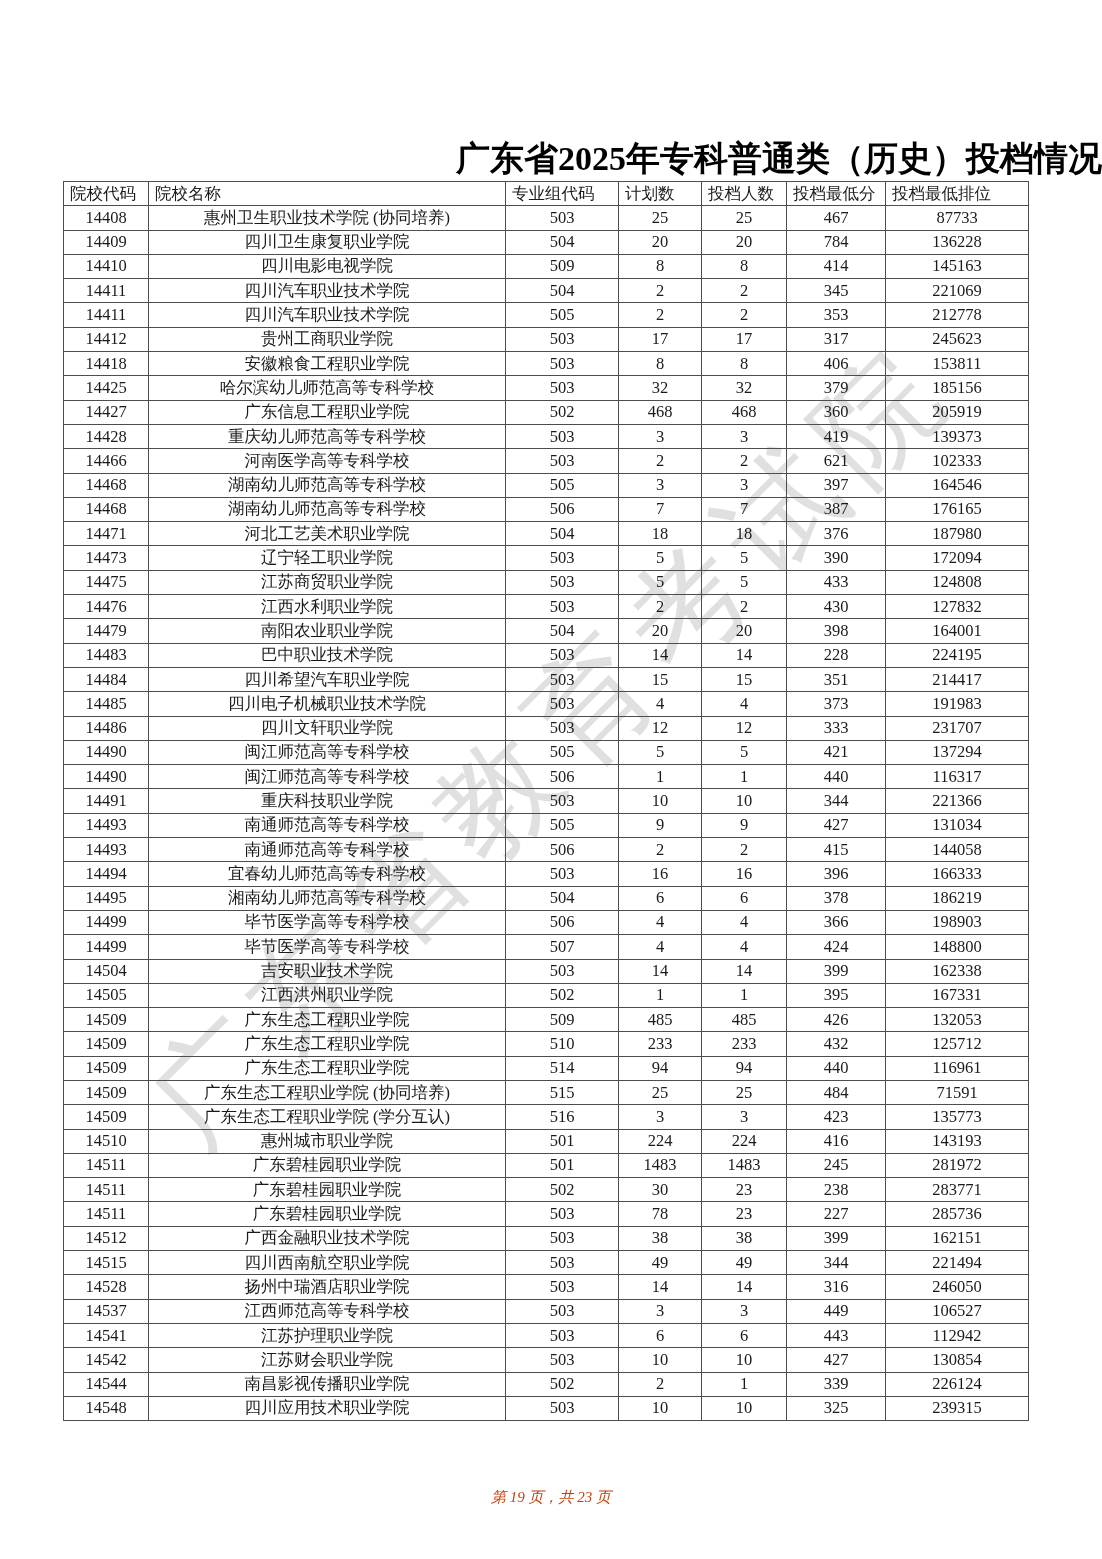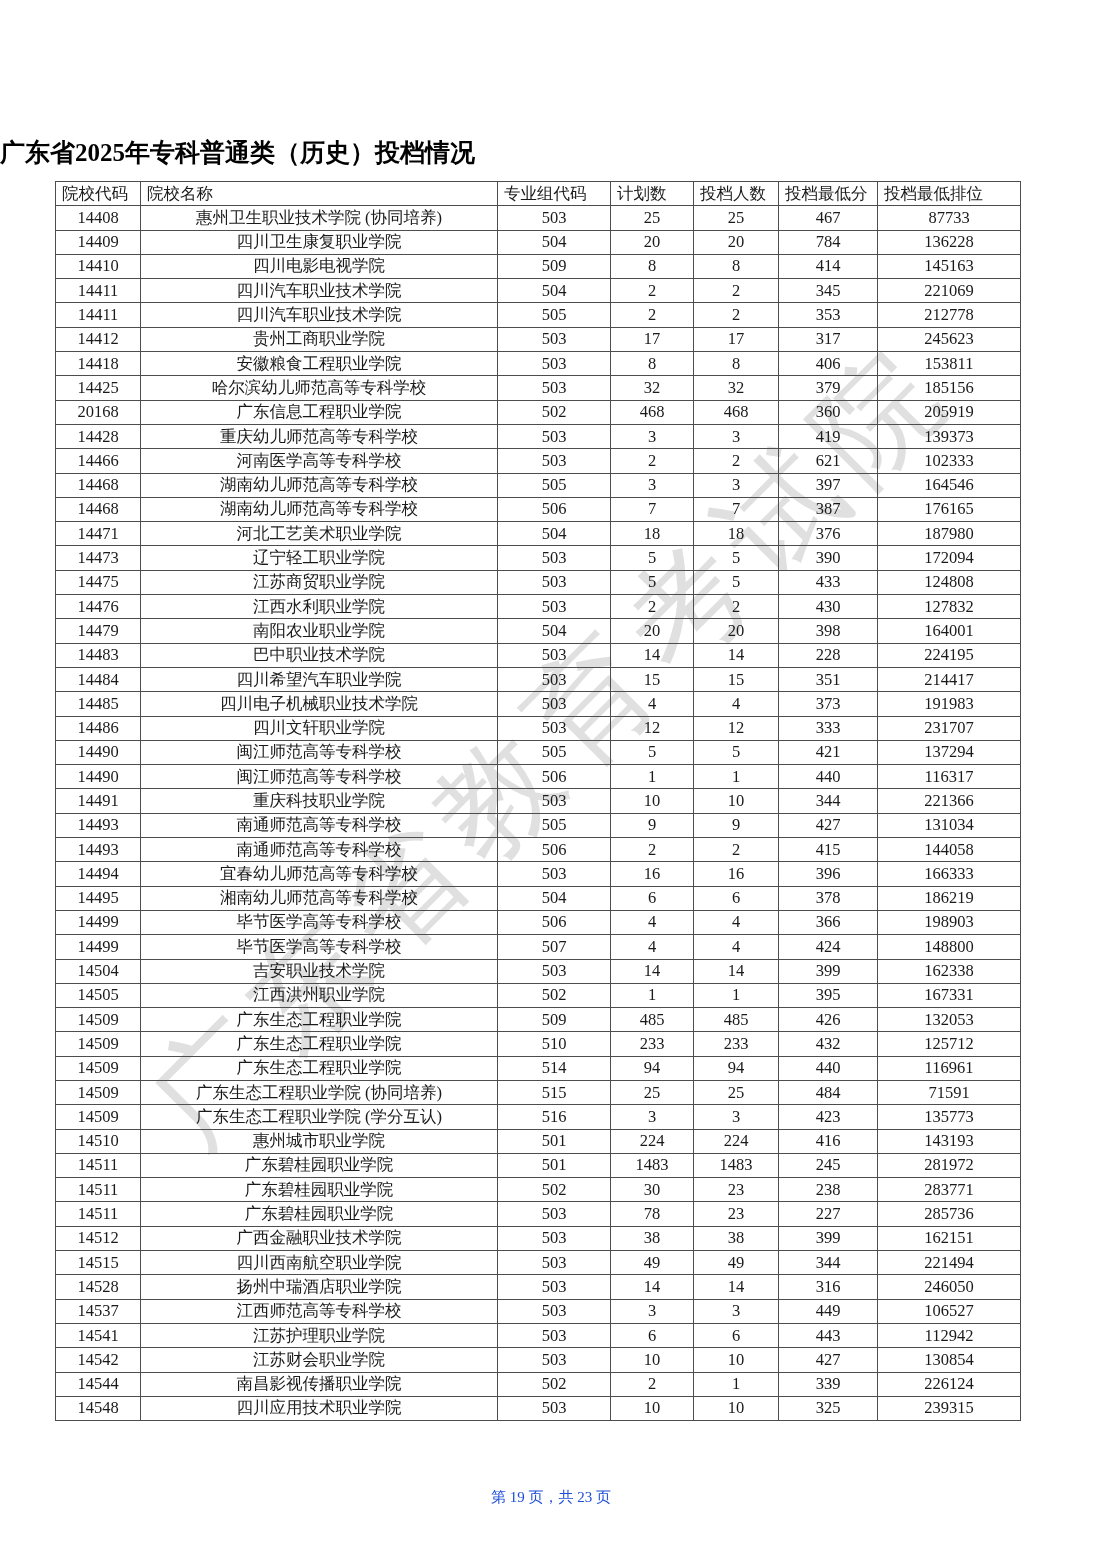--- a/index.html
+++ b/index.html
@@ -34,30 +34,30 @@
     z-index: 0;
     pointer-events: none;
     font-weight: normal;
   }
   .title {
     position: absolute;
     top: 136px;
     left: 0;
     width: 100%;
     margin: 0;
-    text-align: left;
-    font-size: 25px;
+    text-align: right;
+    font-size: 34px;
     font-weight: bold;
     color: #000000;
     z-index: 1;
   }
   .data-table {
     position: absolute;
     top: 181px;
-    left: 55px;
+    left: 63px;
     width: 965px;
     border-collapse: collapse;
     table-layout: fixed;
     font-size: 16.5px;
     z-index: 1;
     background: transparent;
   }
   .data-table th,
   .data-table td {
     border: 1px solid #4d4d4d;
@@ -71,22 +71,23 @@
   .data-table th { text-align: left; }
   .al-center { text-align: center; }
   .al-left { text-align: center; }
   .footer {
     position: absolute;
     top: 1488px;
     left: 0;
     width: 100%;
     text-align: center;
     font-size: 15px;
-    color: #1d4ed8;
+    color: #c2410c;
     z-index: 1;
+    font-style: italic;
   }
 </style>
 </head>
 <body>
 
 <div class="page">
 
   <div class="watermark">广东省教育考试院</div>
 
   <h1 class="title">广东省2025年专科普通类（历史）投档情况</h1>
@@ -179,21 +180,21 @@
         <tr>
           <td class="al-center">14425</td>
           <td class="al-left">哈尔滨幼儿师范高等专科学校</td>
           <td class="al-center">503</td>
           <td class="al-center">32</td>
           <td class="al-center">32</td>
           <td class="al-center">379</td>
           <td class="al-center">185156</td>
         </tr>
         <tr>
-          <td class="al-center">20168</td>
+          <td class="al-center">14427</td>
           <td class="al-left">广东信息工程职业学院</td>
           <td class="al-center">502</td>
           <td class="al-center">468</td>
           <td class="al-center">468</td>
           <td class="al-center">360</td>
           <td class="al-center">205919</td>
         </tr>
         <tr>
           <td class="al-center">14428</td>
           <td class="al-left">重庆幼儿师范高等专科学校</td>

